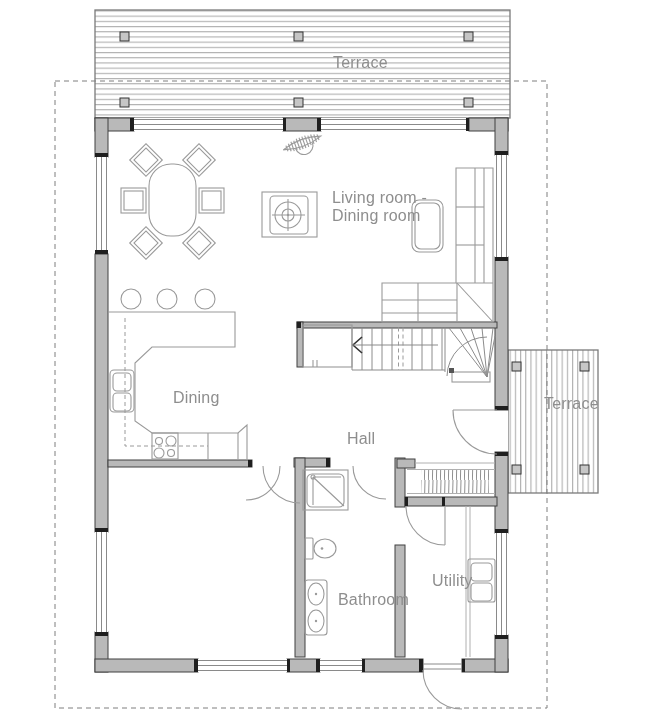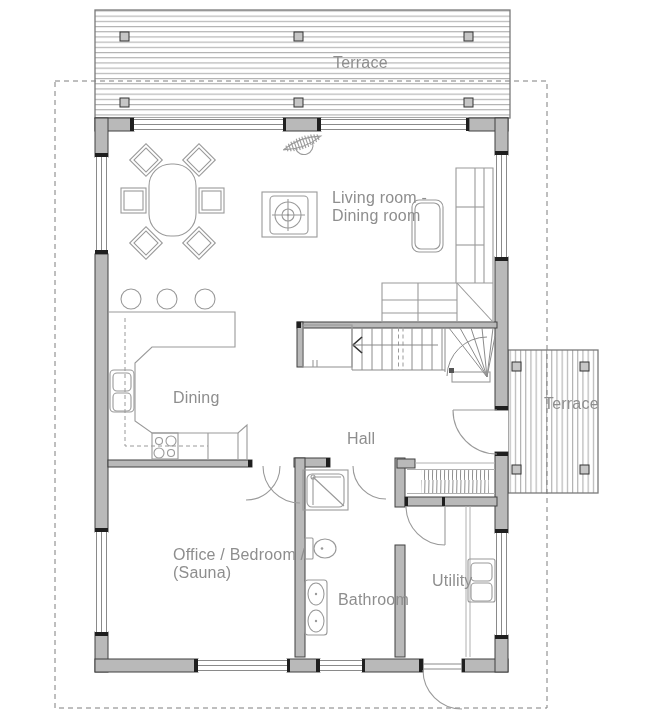--- a/index.html
+++ b/index.html
@@ -346,18 +346,16 @@
       <circle cx="316" cy="621" r="1.2" fill="#9a9a9a"></circle>
     </g>
   </g>
 </svg>
 
   <div class="lbl" style="left:333px;top:54px;">Terrace</div>
   <div class="lbl" style="left:332px;top:189px;">Living room -
 Dining room</div>
   <div class="lbl" style="left:173px;top:389px;">Dining</div>
   <div class="lbl" style="left:347px;top:390px;margin-top:40px;">Hall</div>
-  <div class="lbl" style="left:173px;top:546px;">Office / Bedroom /
-(Sauna)</div>
   <div class="lbl" style="left:338px;top:591px;">Bathroom</div>
   <div class="lbl" style="left:432px;top:572px;">Utility</div>
   <div class="lbl" style="left:544px;top:395px;">Terrace</div>
 </div>
 
 </body></html>

